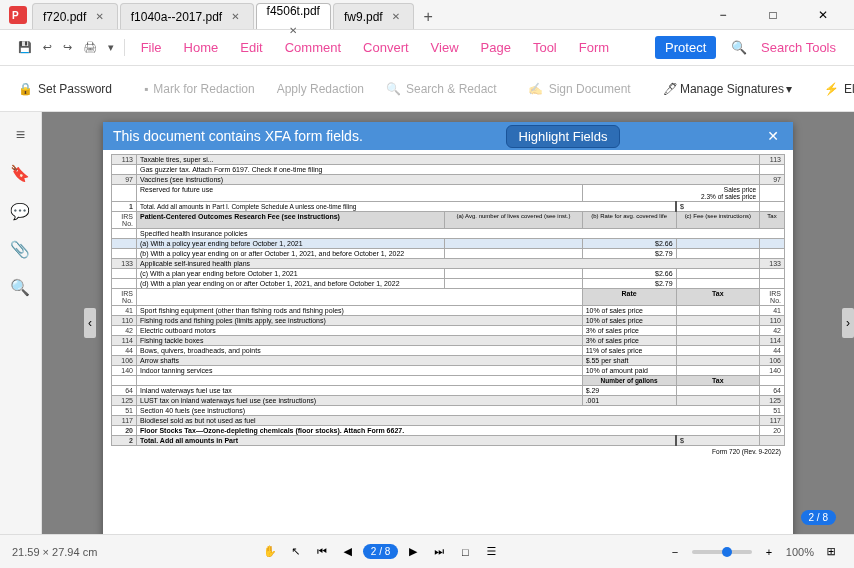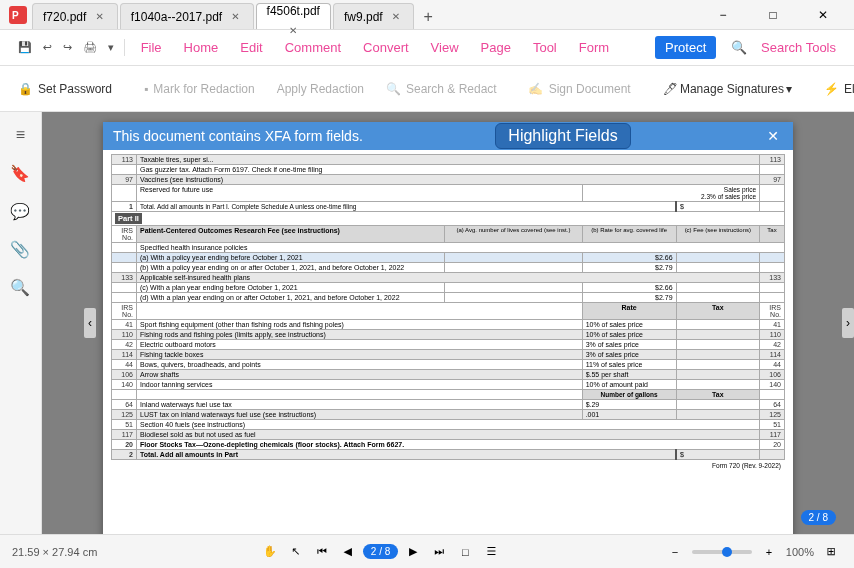--- a/index.html
+++ b/index.html
@@ -125,21 +125,21 @@
       font-size: 11px;
       color: #fff;
     }
     .xfa-text { color: #fff; font-size: 14px; }
     .highlight-fields-btn {
       background: #2d6db5;
       border: 1px solid #1a5499;
       color: #fff;
       padding: 3px 12px;
       cursor: pointer;
-      font-size: 16px;
+      font-size: 13px;
       border-radius: 6px;
     }
     .xfa-close { cursor: pointer; font-size: 14px; color: #fff; padding: 0 4px; }
 
     
     .pdf-content {
       font-size: 7.5px;
       width: 100%;
       padding: 4px 8px;
     }
@@ -330,25 +330,20 @@
               <td class="num-col"></td>
             </tr>
 
             <tr>
               <td class="num-col bold">1</td>
               <td colspan="3" style="font-size:6.5px;">Total. Add all amounts in Part I. Complete Schedule A unless one-time filing</td>
               <td style="border-left:2px solid #555;">$</td>
               <td class="num-col"></td>
             </tr>
 
-            <tr>
-              <td colspan="6" style="padding:1px 3px;">
-                <span class="part-header">Part II</span>
-              </td>
-            </tr>
 
             <tr>
               <td class="num-col">IRS No.</td>
               <td style="background:#d8d8d8;font-weight:bold;font-size:7px;">Patient-Centered Outcomes Research Fee (see instructions)</td>
               <td style="background:#d8d8d8;font-size:6px;text-align:center;">(a) Avg. number of lives covered (see inst.)</td>
               <td style="background:#d8d8d8;font-size:6px;text-align:center;">(b) Rate for avg. covered life</td>
               <td style="background:#d8d8d8;font-size:6px;text-align:center;">(c) Fee (see instructions)</td>
               <td style="background:#d8d8d8;font-size:6px;text-align:center;">Tax</td>
             </tr>
 

